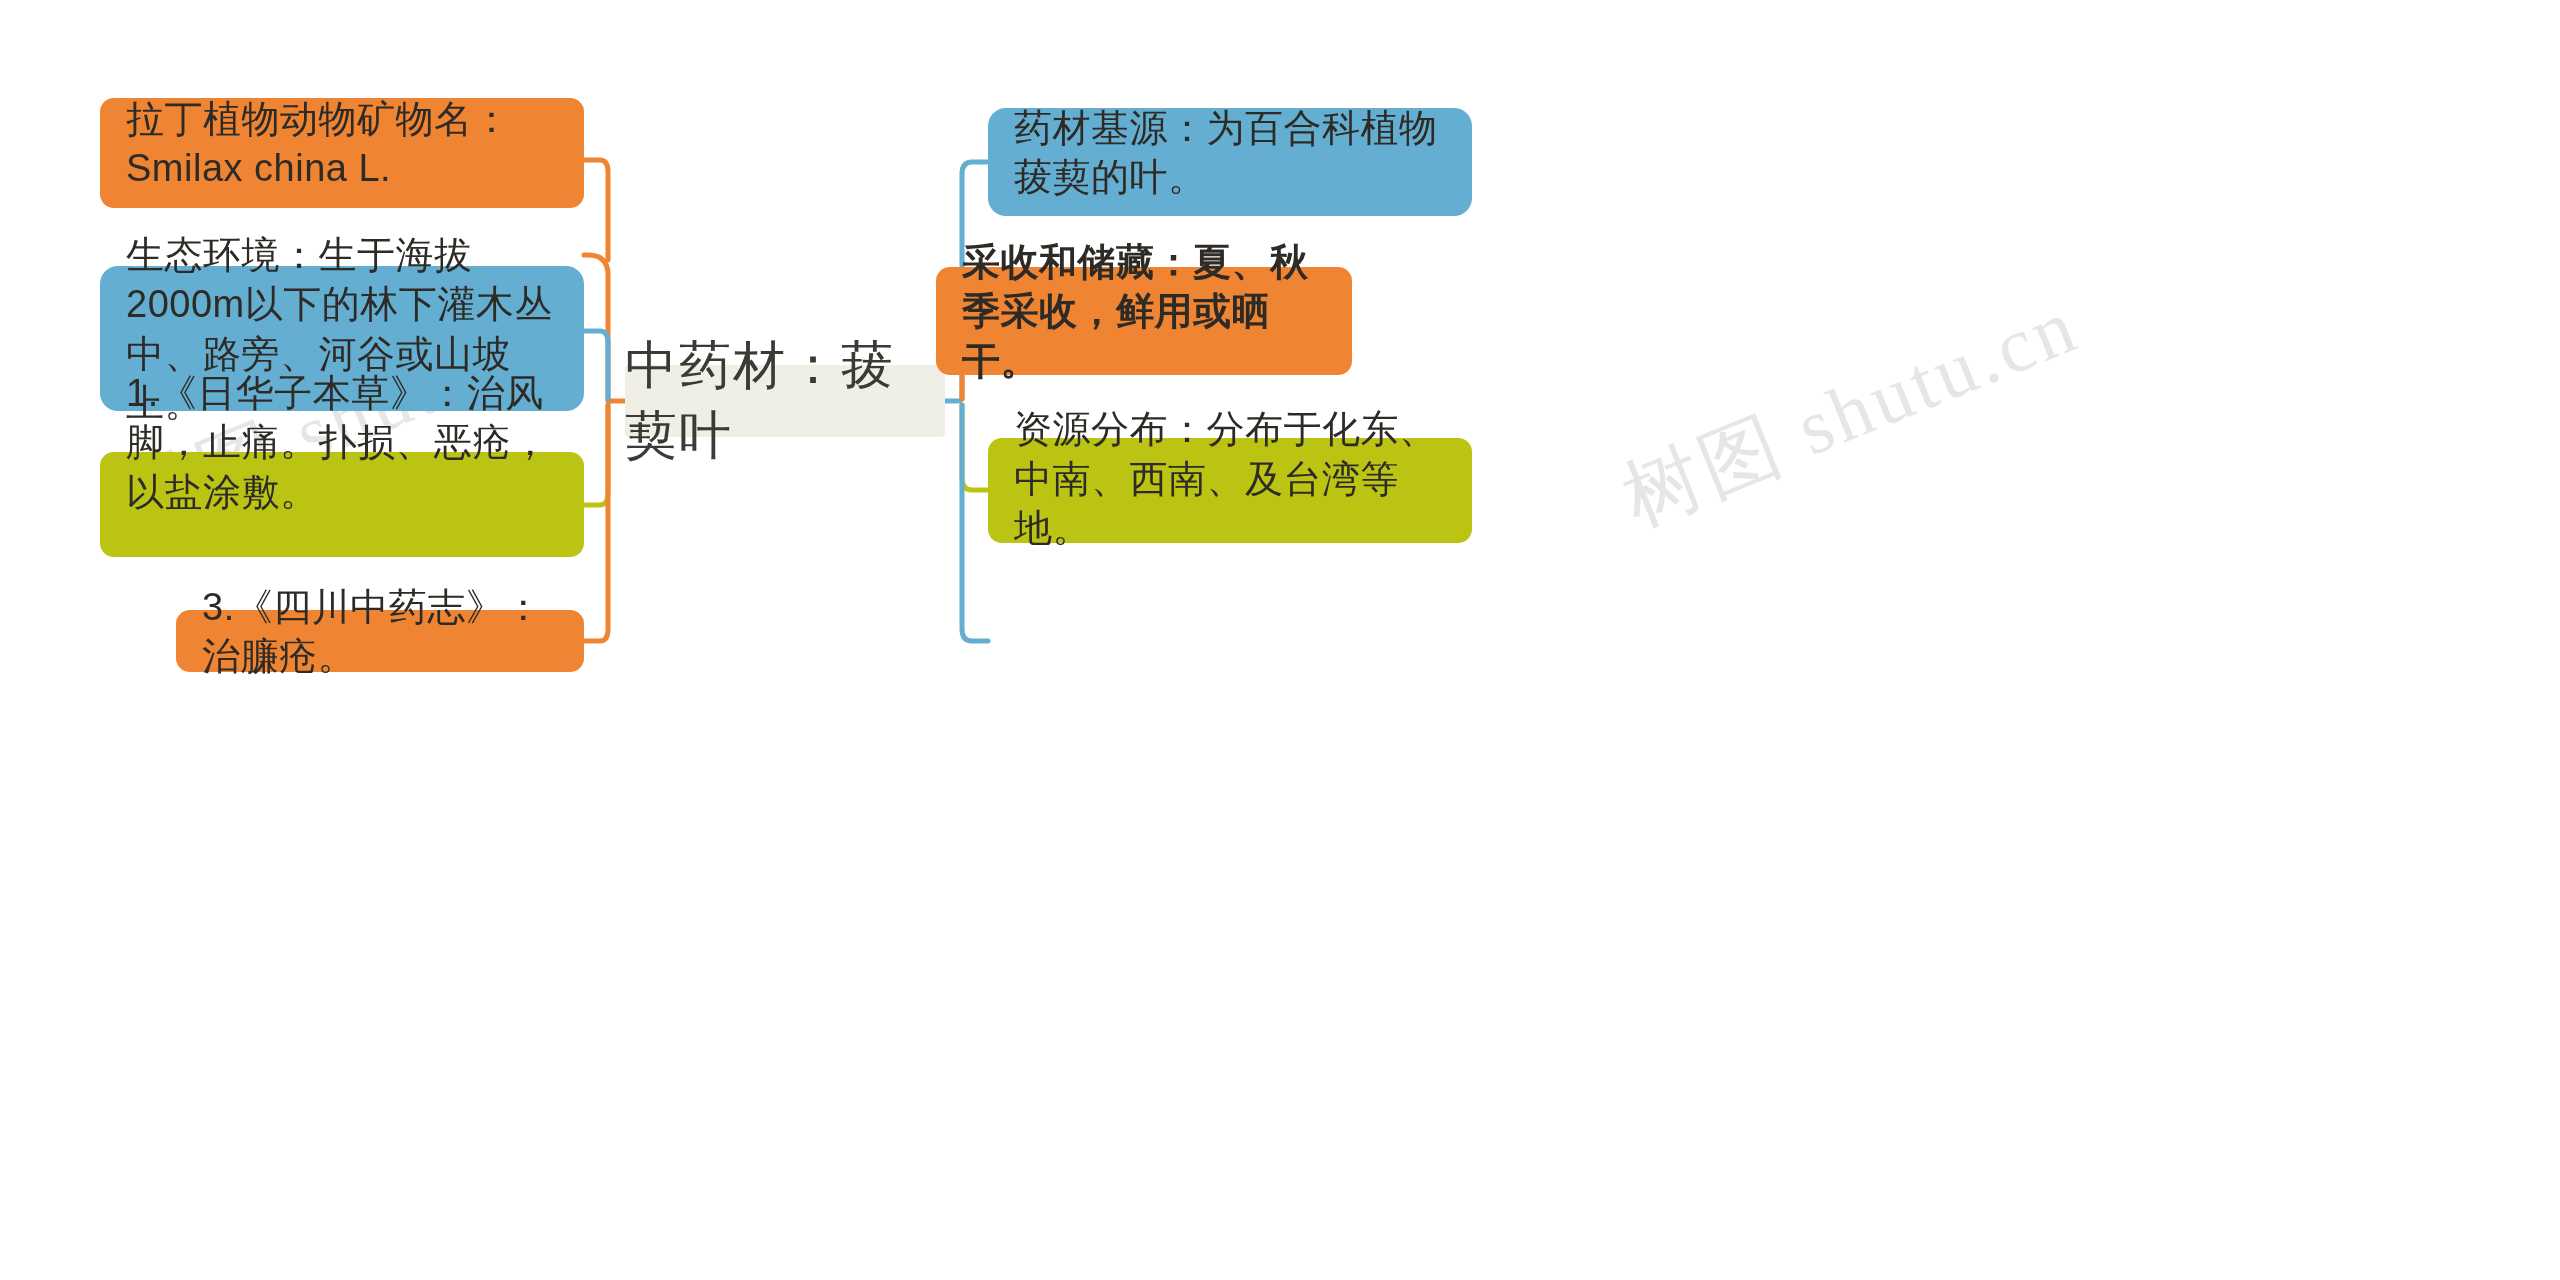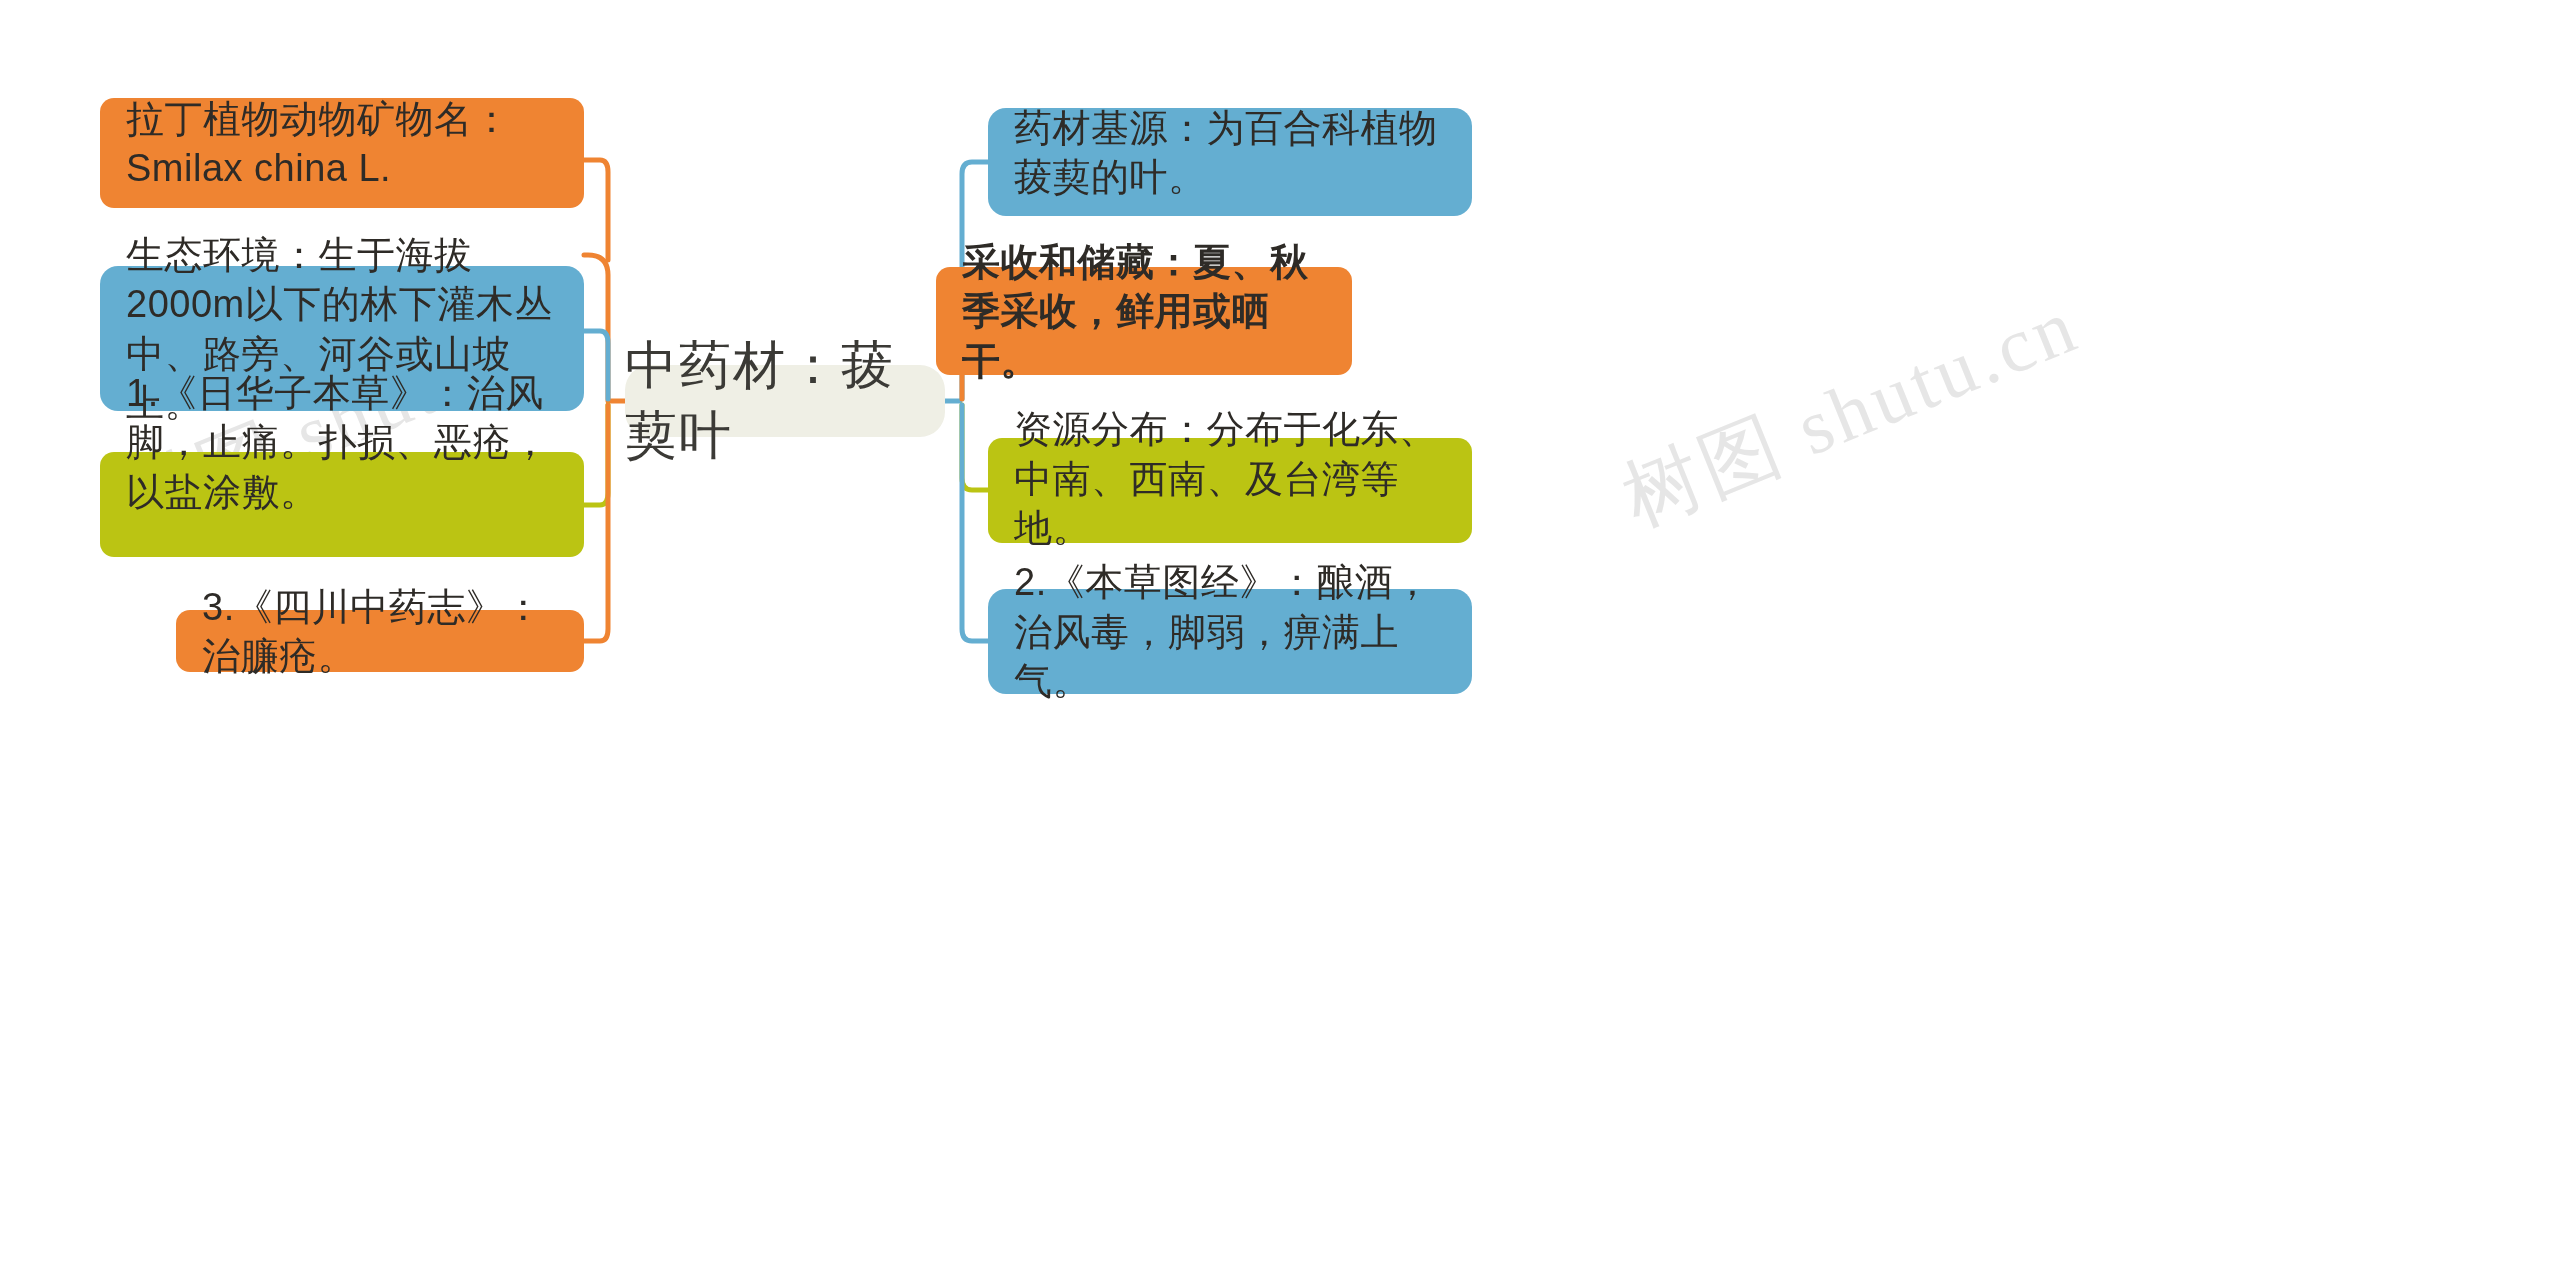--- a/index.html
+++ b/index.html
@@ -61,21 +61,21 @@
     align-items: center;
   }
   .node.orange { background: #ef8432; }
   .node.blue   { background: #64aed1; border-radius: 18px; }
   .node.green  { background: #bbc413; }
 
   .center-node {
     position: absolute;
     box-sizing: border-box;
     background: #efefe5;
-    border-radius: 25px;
+    border-radius: 4px;
     font-size: 52px;
     color: #3b3a36;
     display: flex;
     align-items: center;
     justify-content: center;
     letter-spacing: 2px;
   }
 
   
   #node-l1 { left: 100px;  top: 98px;  width: 484px; height: 110px; }
@@ -149,17 +149,14 @@
   </div>
 
   <div class="node orange" id="node-r2">
     <span>采收和储藏：夏、秋季采收，鲜用或晒干。</span>
   </div>
 
   <div class="node green" id="node-r3">
     <span>资源分布：分布于化东、中南、西南、及台湾等地。</span>
   </div>
 
-  <div class="node blue" id="node-r4">
-    <span>2.《本草图经》：酿酒，治风毒，脚弱，痹满上气。</span>
-  </div>
 
 </div>
 
 </body></html>

